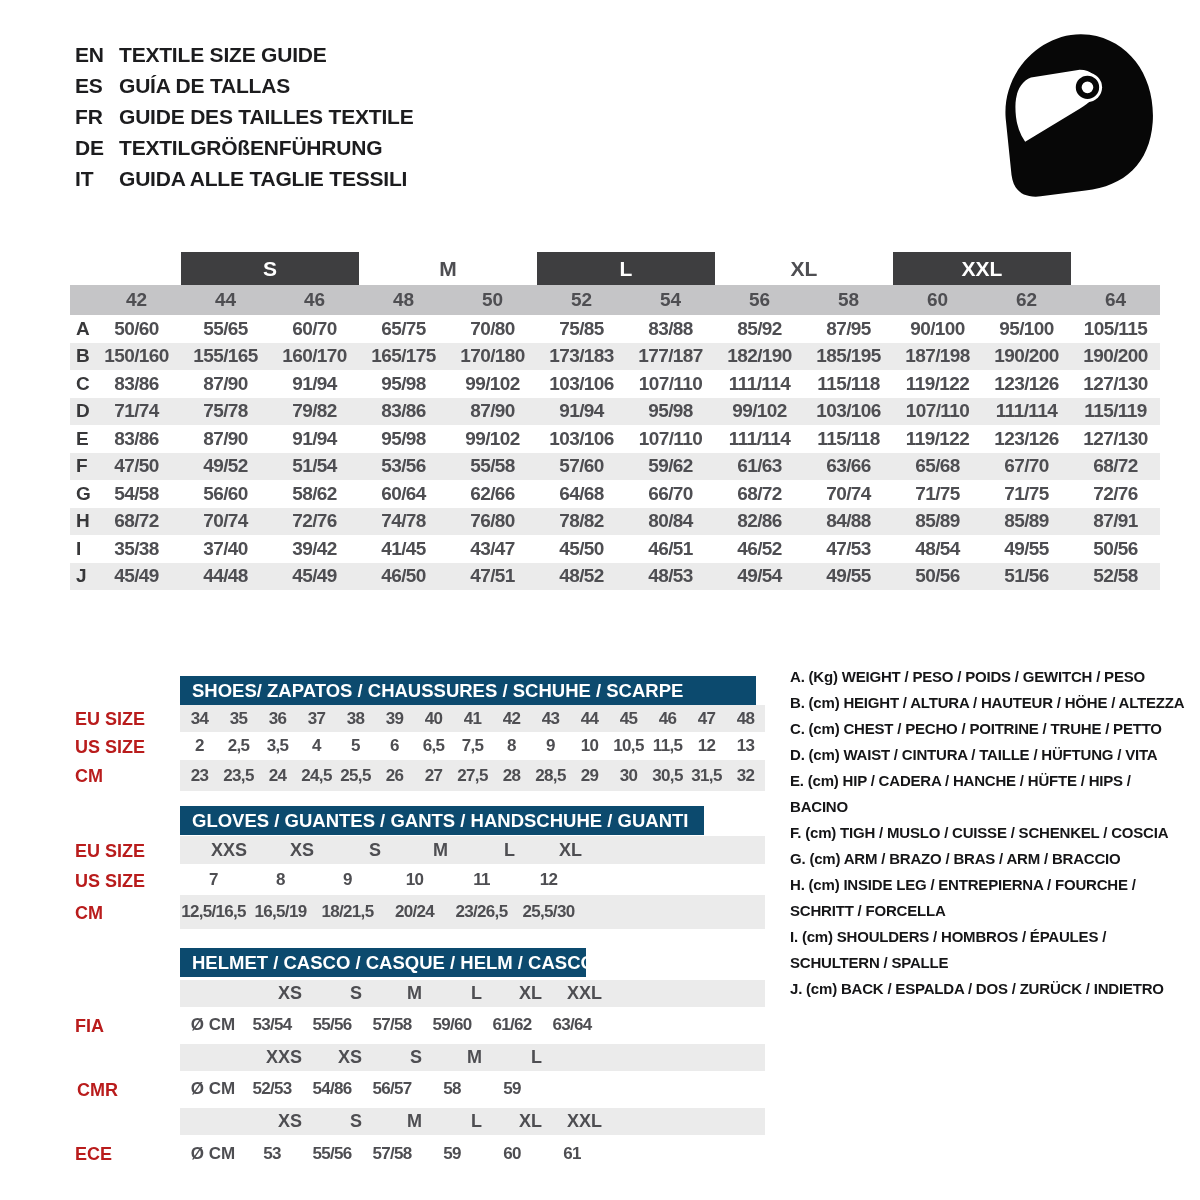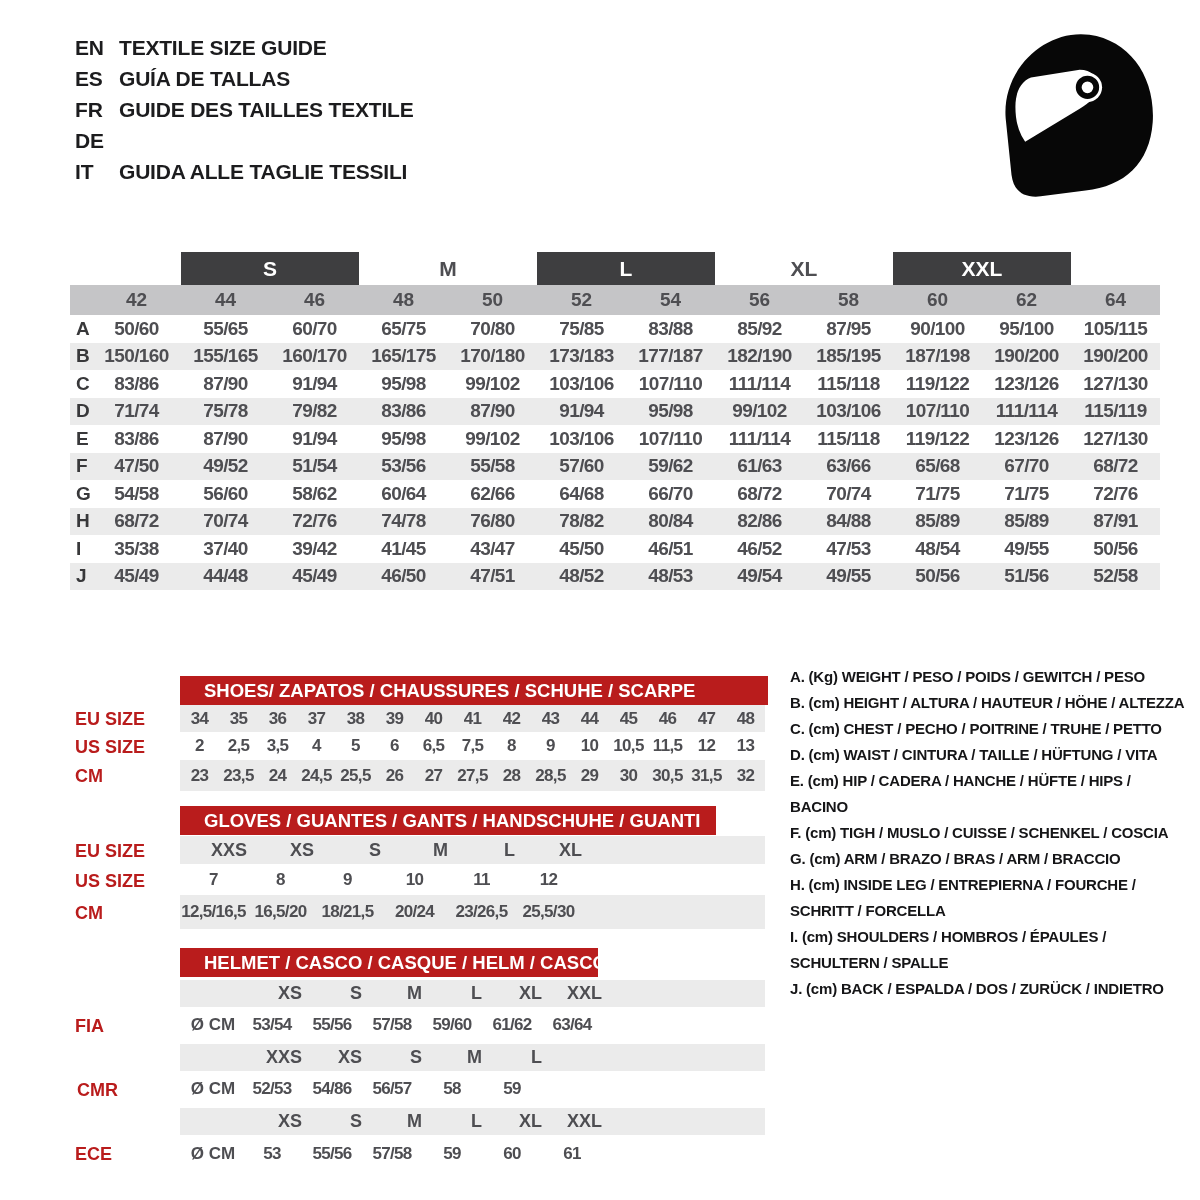--- a/index.html
+++ b/index.html
@@ -5,21 +5,21 @@
   html,body{margin:0;padding:0}
   body{
     position:relative;width:1200px;height:1200px;background:#ffffff;
     font-family:"Liberation Sans",sans-serif;font-weight:bold;color:#1c1c1e;
     overflow:hidden;
   }
   .abs{position:absolute}
 
   
   .langs{left:75px;top:36px}
-  .lang-row{display:flex;height:31px;align-items:flex-start;font-size:21px;letter-spacing:-0.2px}
+  .lang-row{display:flex;height:31px;align-items:flex-end;font-size:21px;letter-spacing:-0.2px}
   .lang-code{width:44px;flex:0 0 44px}
   .lang-title{white-space:nowrap}
 
   
   .helmet-box{left:968px;top:25px;width:200px;height:185px}
 
   
   .mt{left:70px;top:252px;width:1090px}
   .mt-grid{display:grid;grid-template-columns:22px repeat(12,1fr);align-items:center}
   .mt-groups{height:33px}
@@ -27,21 +27,21 @@
   .grp.bar{background:#3e3e40;color:#ffffff;height:33px;line-height:33px}
   .grp.plain{color:#4e4e52;line-height:33px}
   .mt-header{height:30px;background:#c5c5c7}
   .mt-hcell{text-align:center;font-size:19px;color:#4e4e52}
   .mt-row{height:27.5px}
   .mt-row.stripe{background:#ebebeb}
   .mt-letter{font-size:19px;color:#38383a;padding-left:6px}
   .mt-cell{text-align:center;font-size:19px;color:#4e4e52;letter-spacing:-0.6px;white-space:nowrap}
 
   
-  .tbar{background:#b91c1c;color:#ffffff;font-size:18.5px;height:29px;line-height:29px;padding-left:24px;white-space:nowrap}
+  .tbar{background:#0c4a6e;color:#ffffff;font-size:18.5px;height:29px;line-height:29px;padding-left:12px;white-space:nowrap}
   .rlabel{font-size:18px;color:#b91c1c;white-space:nowrap}
   .stripe-bg{background:#ebebeb}
   .sh-row{left:180px;width:585px;display:grid;grid-template-columns:repeat(15,1fr);align-items:center}
   .gl-row{left:180px;width:585px;display:grid;grid-template-columns:repeat(6,67px) 1fr;align-items:center}
   .hl-row{left:180px;width:585px;display:grid;grid-template-columns:62px repeat(6,60px) 1fr;align-items:center}
   .cell-sm{text-align:center;font-size:17px;color:#4e4e52;letter-spacing:-0.7px;white-space:nowrap}
   .size-cell{text-align:right;font-size:18px;color:#4e4e52}
   .dia-cell{font-size:17px;color:#4e4e52;text-align:center;padding-left:4px;white-space:nowrap}
 
   
@@ -58,20 +58,21 @@
   <div class="lang-row">
     <span class="lang-code">ES</span>
     <span class="lang-title">GUÍA DE TALLAS</span>
   </div>
   <div class="lang-row">
     <span class="lang-code">FR</span>
     <span class="lang-title">GUIDE DES TAILLES TEXTILE</span>
   </div>
   <div class="lang-row">
     <span class="lang-code">DE</span>
+    <span class="lang-title">TEXTILGRÖßENFÜHRUNG</span>
   </div>
   <div class="lang-row">
     <span class="lang-code">IT</span>
     <span class="lang-title">GUIDA ALLE TAGLIE TESSILI</span>
   </div>
 </div>
 
 <div class="abs helmet-box">
   <svg width="200" height="185" viewBox="0 0 200 190" xmlns="http://www.w3.org/2000/svg">
     <path d="M122 10 C164 16 190 54 187 100 C184 142 158 166 118 170 L72 176 C54 178 44 170 42 154 L36 96 C32 46 76 4 122 10 Z" fill="#070707"></path>
@@ -329,21 +330,21 @@
 <div class="abs gl-row" style="top:864px;height:31px">
     <div class="cell-sm">7</div>
     <div class="cell-sm">8</div>
     <div class="cell-sm">9</div>
     <div class="cell-sm">10</div>
     <div class="cell-sm">11</div>
     <div class="cell-sm">12</div>
   </div>
 <div class="abs gl-row stripe-bg" style="top:895px;height:34px">
     <div class="cell-sm">12,5/16,5</div>
-    <div class="cell-sm">16,5/20</div>
+    <div class="cell-sm">16,5/19</div>
     <div class="cell-sm">18/21,5</div>
     <div class="cell-sm">20/24</div>
     <div class="cell-sm">23/26,5</div>
     <div class="cell-sm">25,5/30</div>
   </div>
 
 <div class="abs tbar" style="left:180px;top:948px;width:394px">HELMET / CASCO / CASQUE / HELM / CASCO</div>
 
 <div class="abs hl-row stripe-bg" style="top:980px;height:27px">
   <div></div>

